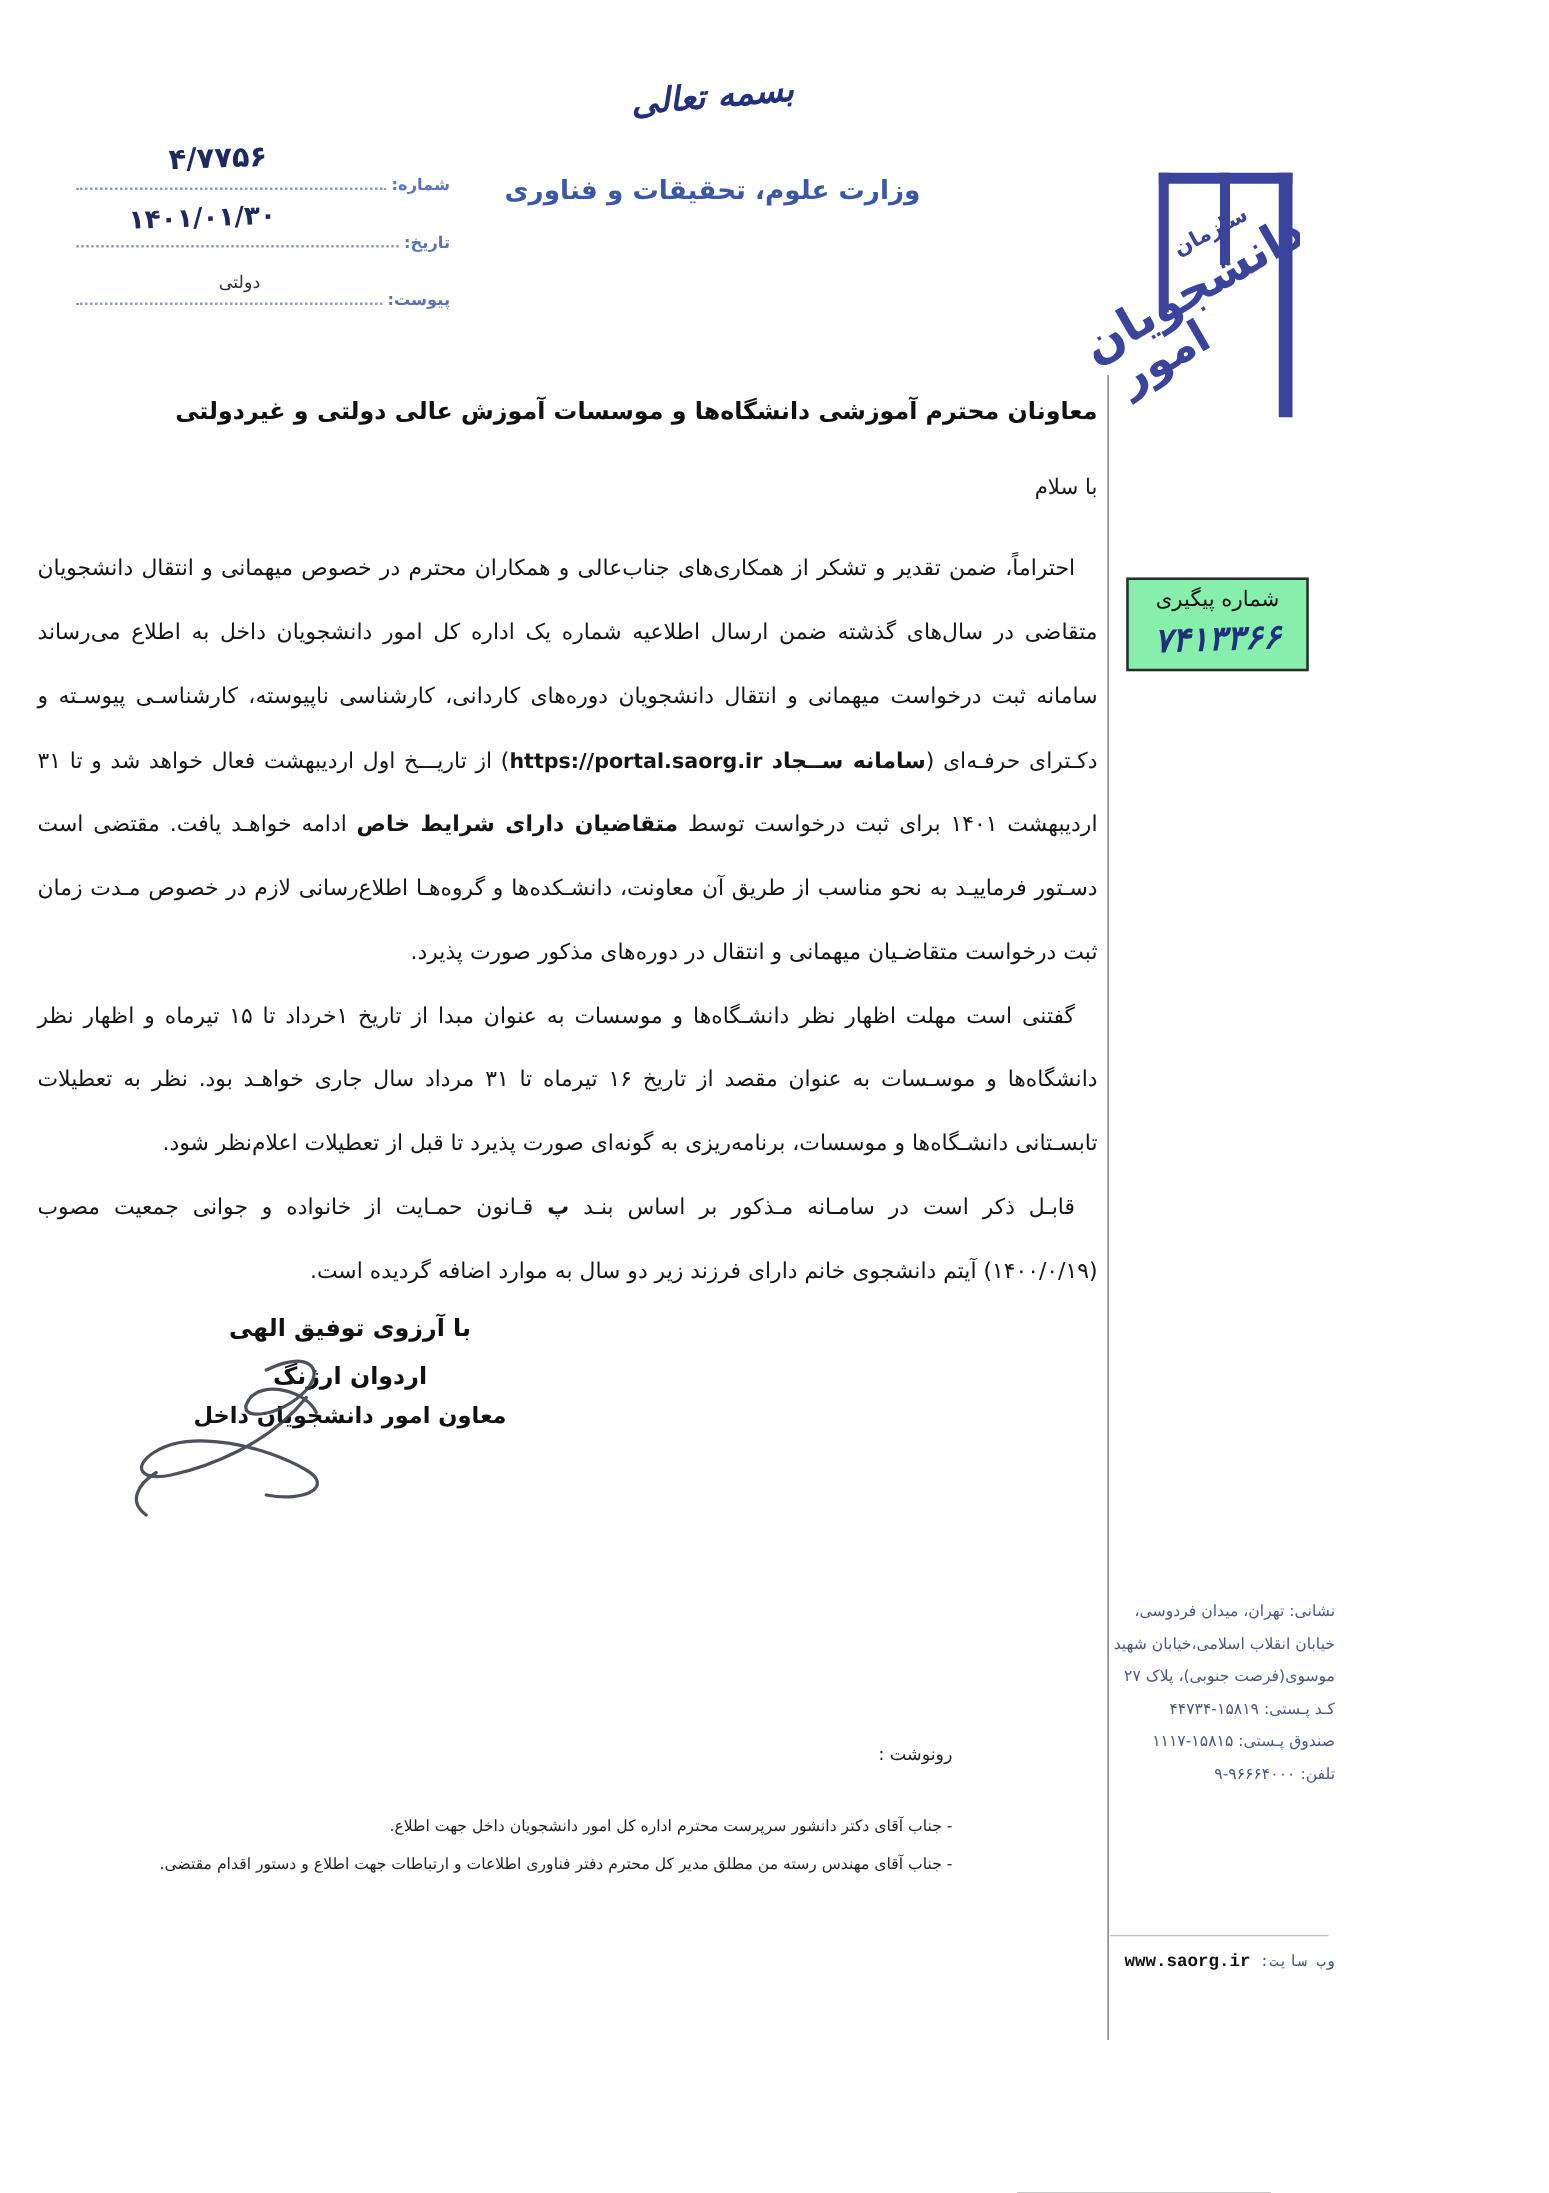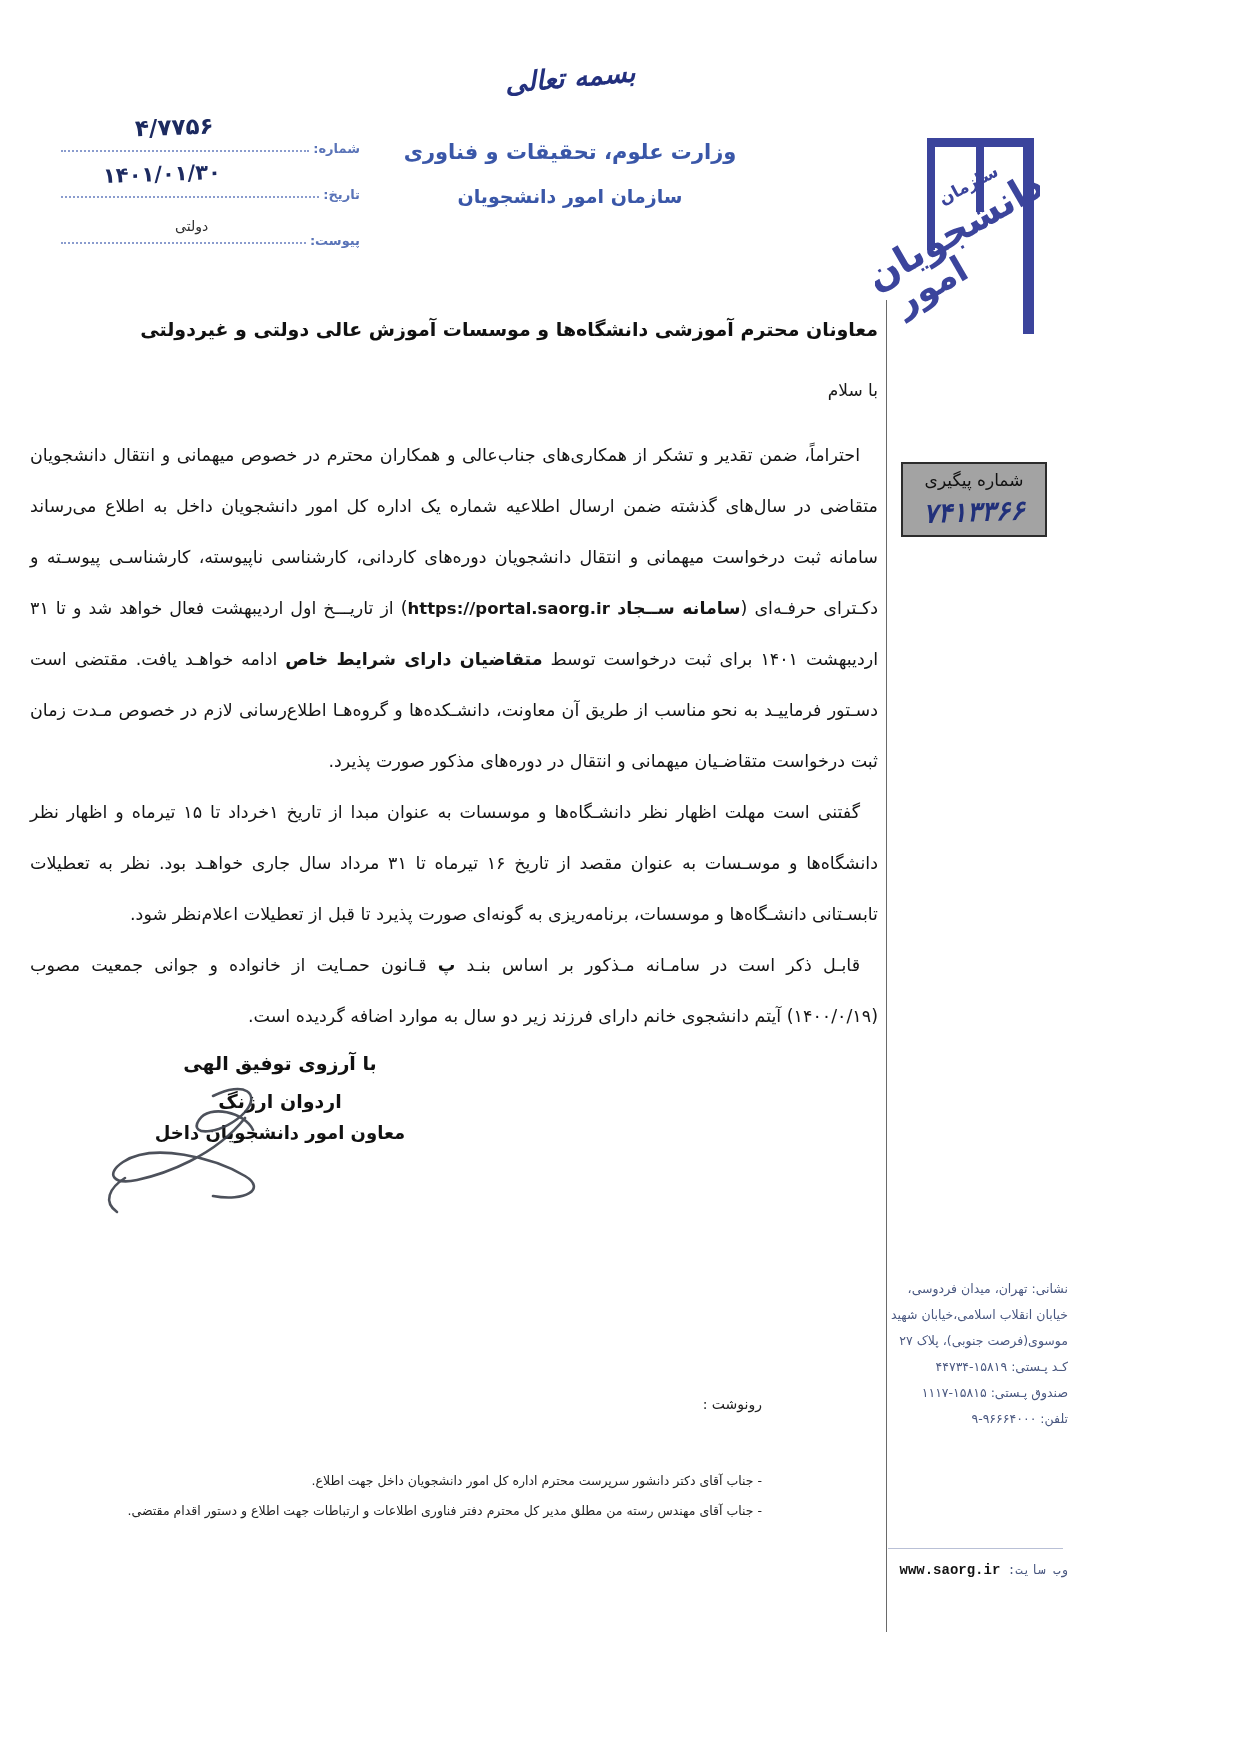--- a/index.html
+++ b/index.html
@@ -34,21 +34,21 @@
   }
   .v-number { font-size:23px; left:80px; top:2px; }
   .v-date   { font-size:21px; left:48px; top:4px; }
   .v-attach { font-size:14px; left:120px; top:14px; font-weight:normal; color:#2e2e2e; transform:none; }
   
   .logo { position:absolute; top:138px; left:875px; width:165px; height:196px; }
   
   .vline { position:absolute; top:300px; left:886px; width:1px; height:1332px; background:#6a6a6a; }
   .tracking-box {
     position:absolute; top:462px; left:901px; width:138px;
-    border:2px solid #2c2c2c; background:#a3a3a3; text-align:center; padding:6px 2px 8px 2px;
+    border:2px solid #2c2c2c; background:#86efac; text-align:center; padding:6px 2px 8px 2px;
   }
   .tracking-label { font-size:17px; color:#111; }
   .tracking-number {
     margin-top:6px; font-size:27px; font-weight:bold; font-style:italic;
     color:#21307a; letter-spacing:1px; transform:rotate(-2deg);
   }
   
   .recipient {
     position:absolute; top:318px; left:30px; width:848px;
     font-size:19px; font-weight:bold; text-align:right; color:#111;
@@ -71,30 +71,29 @@
   .address {
     position:absolute; top:1276px; left:888px; width:180px;
     font-size:12.5px; line-height:26px; color:#4a5880; text-align:right;
   }
   .footer-sep { position:absolute; top:1548px; left:888px; width:175px; height:1px; background:#b9c0d6; }
   .weblines { position:absolute; top:1556px; left:884px; width:184px; font-size:12.5px; line-height:28px; color:#4a5880; text-align:right;font-family:Liberation Mono, monospace; }
   .weblines .latin { font-weight:bold; color:#111; font-size:14px; }
   
   .cc { position:absolute; top:1396px; left:38px; width:724px; text-align:right; }
   .cc-label { font-size:14px; color:#222; }
-  .cc-items { margin-top:54px; font-size:12.5px; line-height:30px; color:#222; }
+  .cc-items { margin-top:34px; font-size:12.5px; line-height:30px; color:#222; }
 </style>
 </head>
 <body>
 
 <div class="page">
 
   <div class="bismillah">بسمه تعالی</div>
   <div class="ministry-line1">وزارت علوم، تحقیقات و فناوری</div>
-  <div class="ministry-line2">سازمان امور دانشجویان</div>
 
   <div class="meta">
     <div class="meta-row">
       <span class="meta-label">شماره:</span>
       <span class="meta-dots"></span>
       <span class="meta-value v-number">۴/۷۷۵۶</span>
     </div>
     <div class="meta-row">
       <span class="meta-label">تاریخ:</span>
       <span class="meta-dots"></span>

